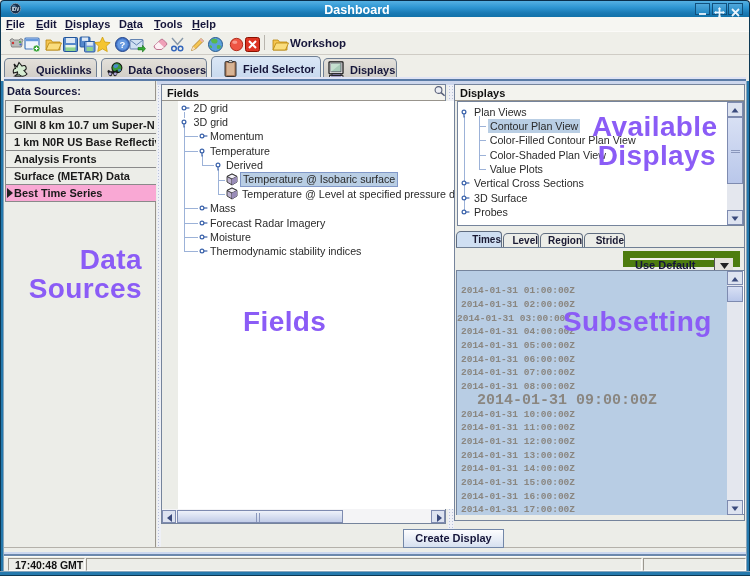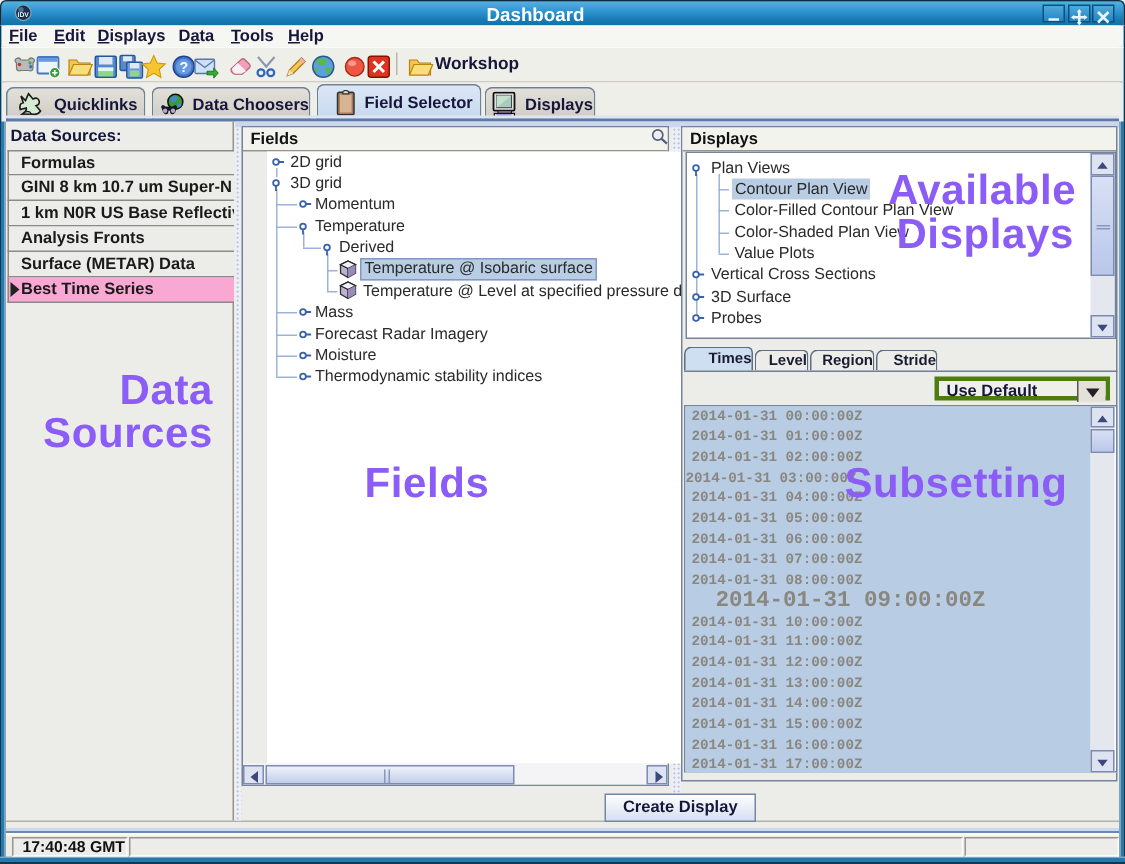--- a/index.html
+++ b/index.html
@@ -356,31 +356,30 @@
 <div class="sthumb" style="left:727px;top:117px;width:16px;height:67px">
     <span style="position:absolute;left:3px;top:32px;width:9px;height:1px;background:#8a97bc"></span>
     <span style="position:absolute;left:3px;top:34px;width:9px;height:1px;background:#8a97bc"></span>
   </div>
 <div class="note" style="left:592px;top:113px;width:124px">Available<br>Displays</div>
 <div class="stab sel" style="left:456px;top:230.5px;width:46px;height:16.5px;line-height:16.5px">Times</div>
 <div class="stab" style="left:503px;top:232.5px;width:36px;height:14.5px;line-height:14.5px">Level</div>
 <div class="stab" style="left:540px;top:232.5px;width:43px;height:14.5px;line-height:14.5px">Region</div>
 <div class="stab" style="left:584px;top:232.5px;width:41px;height:14.5px;line-height:14.5px">Stride</div>
 <div class="abs" style="left:456px;top:246.5px;width:289px;height:1px;background:#6f7f94"></div>
-<div class="abs" style="left:623px;top:250.5px;width:117px;height:16.5px;background:#f0f0eb;border:3px solid #4d7c0f">
+<div class="abs" style="left:623px;top:250.5px;width:117px;height:16.5px;background:#f0f0eb;border:7px solid #4d7c0f">
 <span style="position:absolute;left:5px;top:1px;font-weight:bold;font-size:11px;color:#16163a">Use Default</span>
 <span style="position:absolute;right:0;top:0;width:19px;height:14.5px;background:#e4e1db;border-left:1px solid #555">
       <svg width="19" height="14" style="position:absolute;left:0;top:0">
         <path d="M5 5 L14 5 L9.5 11Z" fill="#222"></path>
       </svg>
     </span>
   </div>
 <div class="abs" style="left:456px;top:269.5px;width:289px;height:245.5px;background:#fff;border:1px solid #75849c"></div>
 <div class="abs" style="left:457px;top:270.5px;width:270px;height:244px;overflow:hidden;background:#b8cde4">
-<div class="abs" style="left:0;top:0.0px;width:270px;height:13.7px;background:#b8cde4;font-family:'Liberation Mono',monospace;font-size:9.5px;font-weight:bold;color:#8a8680;line-height:13.7px;padding-left:4px">2014-01-31 00:00:00Z</div>
 <div class="abs" style="left:0;top:13.7px;width:270px;height:13.7px;background:#b8cde4;font-family:'Liberation Mono',monospace;font-size:9.5px;font-weight:bold;color:#8a8680;line-height:13.7px;padding-left:4px">2014-01-31 01:00:00Z</div>
 <div class="abs" style="left:0;top:27.4px;width:270px;height:13.7px;background:#b8cde4;font-family:'Liberation Mono',monospace;font-size:9.5px;font-weight:bold;color:#8a8680;line-height:13.7px;padding-left:4px">2014-01-31 02:00:00Z</div>
 <div class="abs" style="left:0;top:41.099999999999994px;width:270px;height:13.7px;background:#b8cde4;font-family:'Liberation Mono',monospace;font-size:9.5px;font-weight:bold;color:#8a8680;line-height:13.7px;padding-left:0">2014-01-31 03:00:00Z</div>
 <div class="abs" style="left:0;top:54.8px;width:270px;height:13.7px;background:#b8cde4;font-family:'Liberation Mono',monospace;font-size:9.5px;font-weight:bold;color:#8a8680;line-height:13.7px;padding-left:4px">2014-01-31 04:00:00Z</div>
 <div class="abs" style="left:0;top:68.5px;width:270px;height:13.7px;background:#b8cde4;font-family:'Liberation Mono',monospace;font-size:9.5px;font-weight:bold;color:#8a8680;line-height:13.7px;padding-left:4px">2014-01-31 05:00:00Z</div>
 <div class="abs" style="left:0;top:82.19999999999999px;width:270px;height:13.7px;background:#b8cde4;font-family:'Liberation Mono',monospace;font-size:9.5px;font-weight:bold;color:#8a8680;line-height:13.7px;padding-left:4px">2014-01-31 06:00:00Z</div>
 <div class="abs" style="left:0;top:95.89999999999999px;width:270px;height:13.7px;background:#b8cde4;font-family:'Liberation Mono',monospace;font-size:9.5px;font-weight:bold;color:#8a8680;line-height:13.7px;padding-left:4px">2014-01-31 07:00:00Z</div>
 <div class="abs" style="left:0;top:109.6px;width:270px;height:13.7px;background:#b8cde4;font-family:'Liberation Mono',monospace;font-size:9.5px;font-weight:bold;color:#8a8680;line-height:13.7px;padding-left:4px">2014-01-31 08:00:00Z</div>
 <div class="abs" style="left:0;top:123.3px;width:270px;height:13.7px;background:#b8cde4;font-family:'Liberation Mono',monospace;font-size:15px;font-weight:bold;color:#8a8680;line-height:13.7px;padding-left:20px">2014-01-31 09:00:00Z</div>
 <div class="abs" style="left:0;top:137.0px;width:270px;height:13.7px;background:#b8cde4;font-family:'Liberation Mono',monospace;font-size:9.5px;font-weight:bold;color:#8a8680;line-height:13.7px;padding-left:4px">2014-01-31 10:00:00Z</div>

